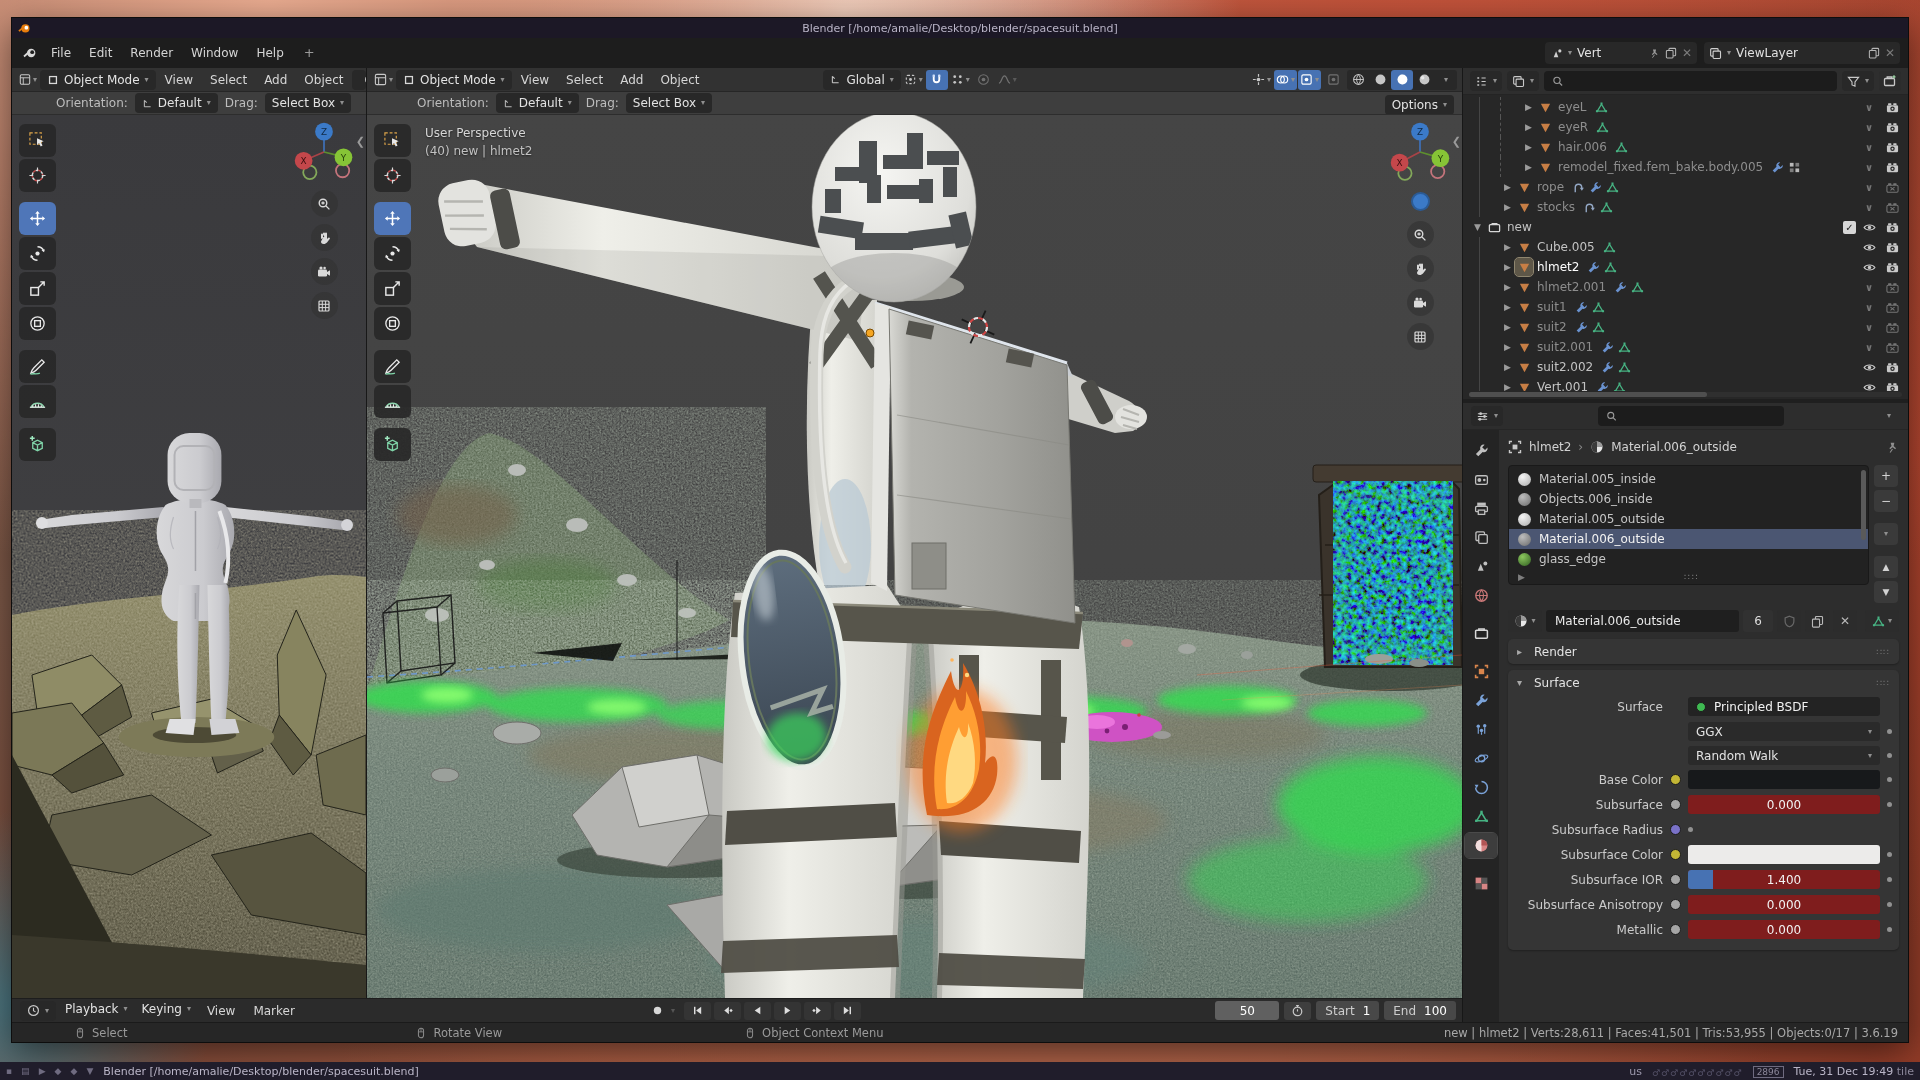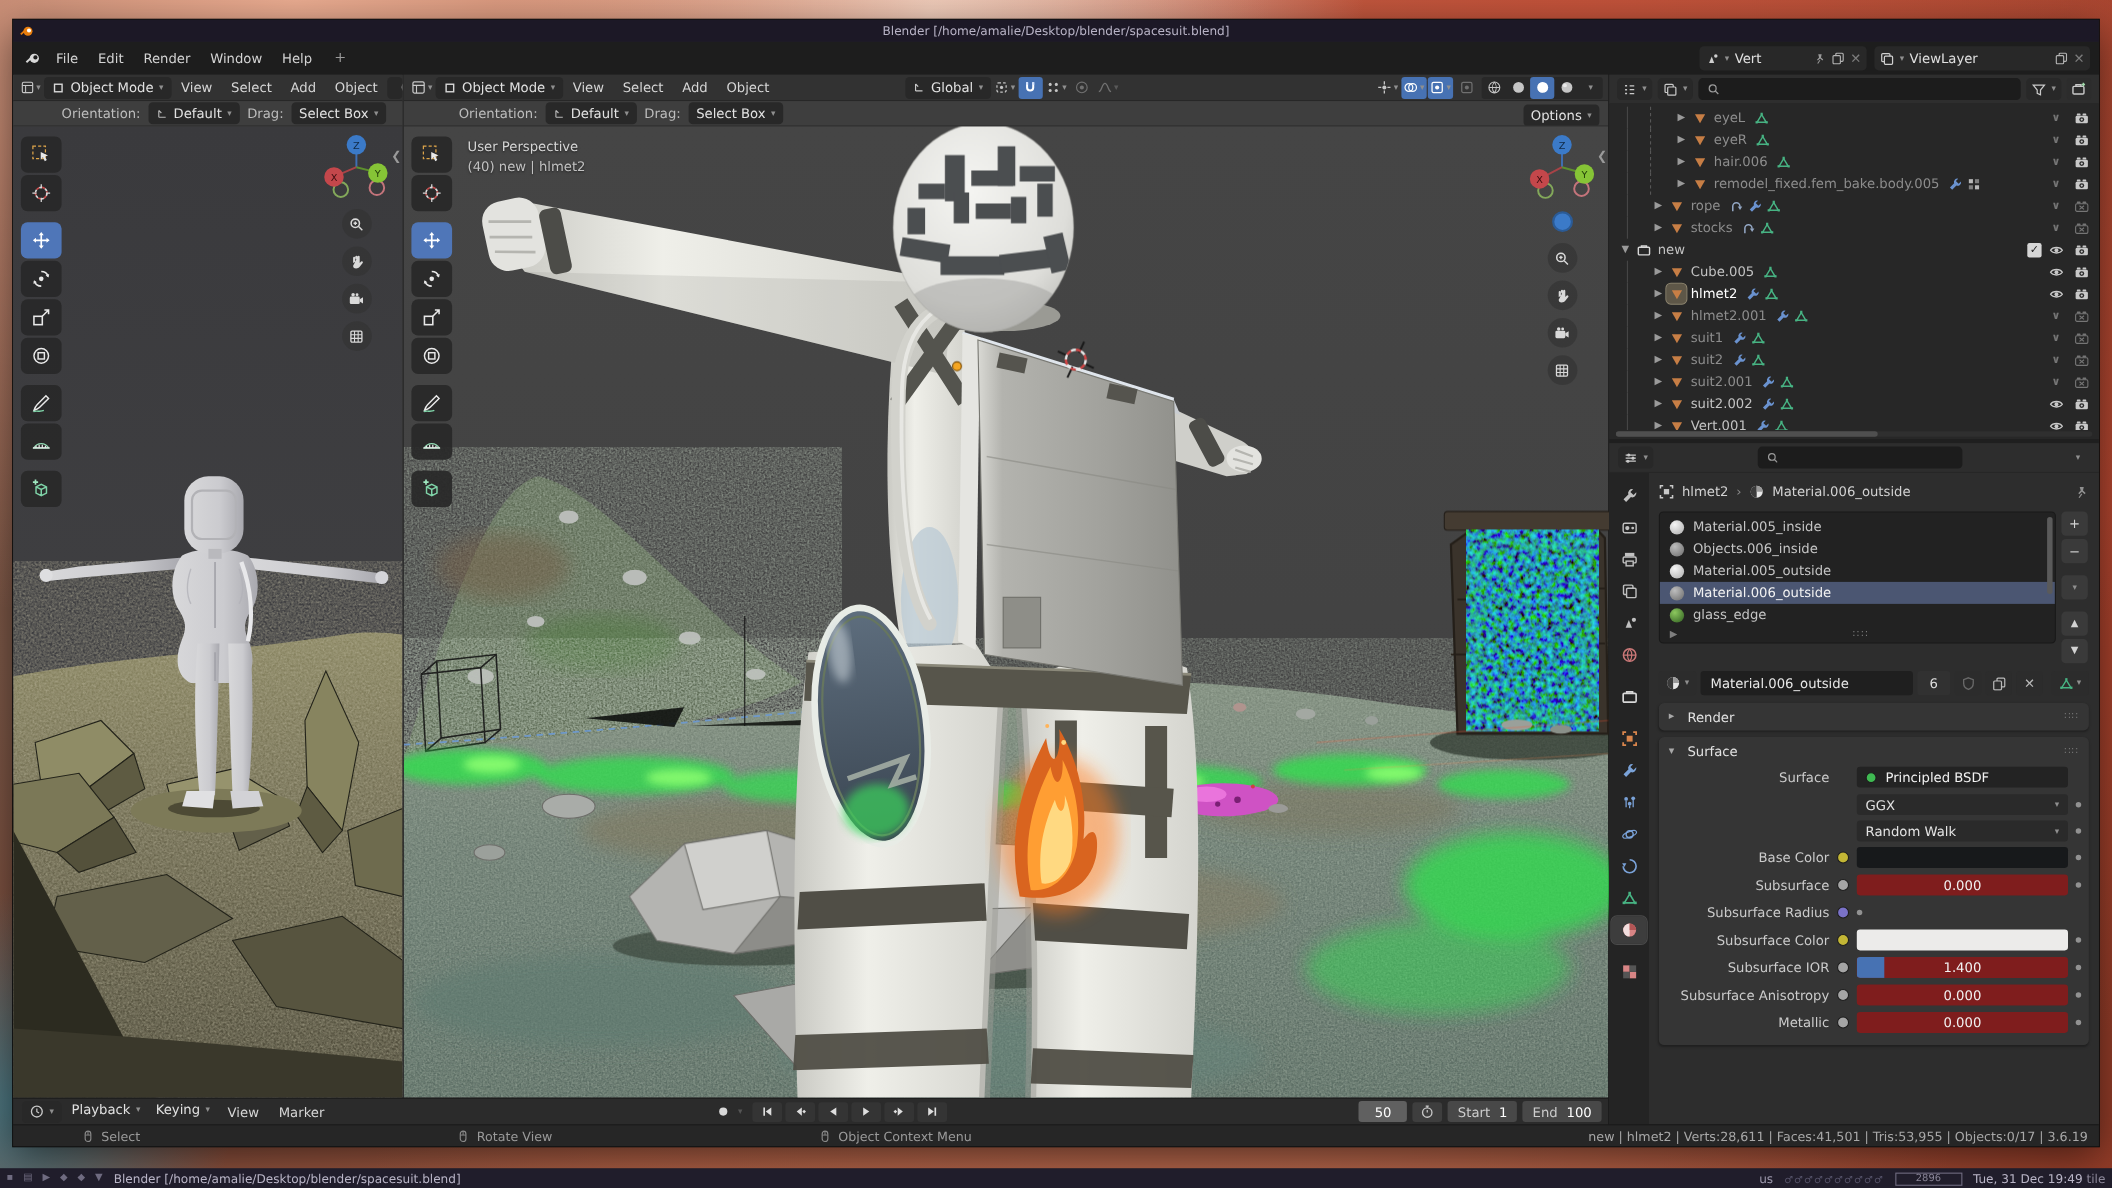--- a/index.html
+++ b/index.html
@@ -63,21 +63,21 @@
   .vtext{position:absolute;left:58px;top:9px;z-index:6;color:#d6d6d6;line-height:18px;text-shadow:0 1px 2px rgba(0,0,0,.55)}
   .vtext .l2{color:#c2c2c2}
   .edgechev{position:absolute;right:1px;top:20px;color:#9a9a9a;font-size:11px;z-index:6}
   .optionsdd{position:absolute;right:8px;top:3px}
   
   .timeline{height:24px;background:#2b2b2b;border-top:1px solid #1d1d1d;position:relative;display:flex;align-items:center;flex:none}
   .tl-left{display:flex;align-items:center;gap:2px;padding-left:8px}
   .tl-center{position:absolute;left:634px;display:flex;align-items:center;gap:3px}
   .tpbtn{width:27px;height:18px;background:#343434;border-radius:3px;display:flex;align-items:center;justify-content:center;color:#dedede}
   .tl-right{position:absolute;right:6px;display:flex;align-items:center;gap:5px}
-  .framefield{width:44px;height:19px;background:#606060;border-radius:3px;display:flex;align-items:center;justify-content:center;color:#fff}
+  .framefield{width:64px;height:19px;background:#606060;border-radius:3px;display:flex;align-items:center;justify-content:center;color:#fff}
   .rangefield{height:19px;background:#484848;border-radius:3px;display:flex;align-items:center;gap:8px;padding:0 9px;color:#cdcdcd}
   .rangefield b{font-weight:normal;color:#fff}
   
   .statusbar{height:20px;background:#262626;border-top:1px solid #1a1a1a;display:flex;align-items:center;
     color:#9a9a9a;font-size:11.5px;flex:none}
   .hint{display:flex;align-items:center;gap:6px}
   .stats{margin-left:auto;padding-right:10px;color:#a8a8a8}
   
   .rightpanel{flex:1;display:flex;flex-direction:column;border-left:1px solid #171717;background:#2d2d2d;min-height:0}
   .olh{height:27px;background:#2e2e2e;border-bottom:1px solid #242424;display:flex;align-items:center;gap:5px;padding:0 7px;flex:none}
@@ -152,21 +152,21 @@
   .sval{position:relative}
   .vstack{display:flex;flex-direction:column;gap:2px}
   .fdot{width:5px;height:5px;border-radius:50%;background:#919191;flex:none;margin-top:7px}
   .gdot{width:10px;height:10px;border-radius:50%;background:#3fba52;border:1px solid #1d1d1d}
   
   .taskbar{position:absolute;left:0;right:0;bottom:0;height:18px;background:#201d2b;display:flex;align-items:center;
     font-size:11px;color:#9d99ad;padding:0 6px;gap:10px;z-index:10}
   .ticons{display:flex;gap:9px;color:#6f6b80;font-size:9px;align-items:center}
   .tright{margin-left:auto;display:flex;align-items:flex-end;gap:10px}
   .tray{color:#56536a;font-size:9px;letter-spacing:1px}
-  .indbox{border:1px solid #6f6b80;padding:0 18px;font-size:9px;color:#8b8799}
+  .indbox{border:1px solid #6f6b80;padding:0 3px;font-size:9px;color:#8b8799}
   .tclock{color:#b9b5c7}
 </style>
 </head>
 <body>
 
 <div class="desktop"></div>
 
 <div class="bwin">
 
   <div class="titlebar">

